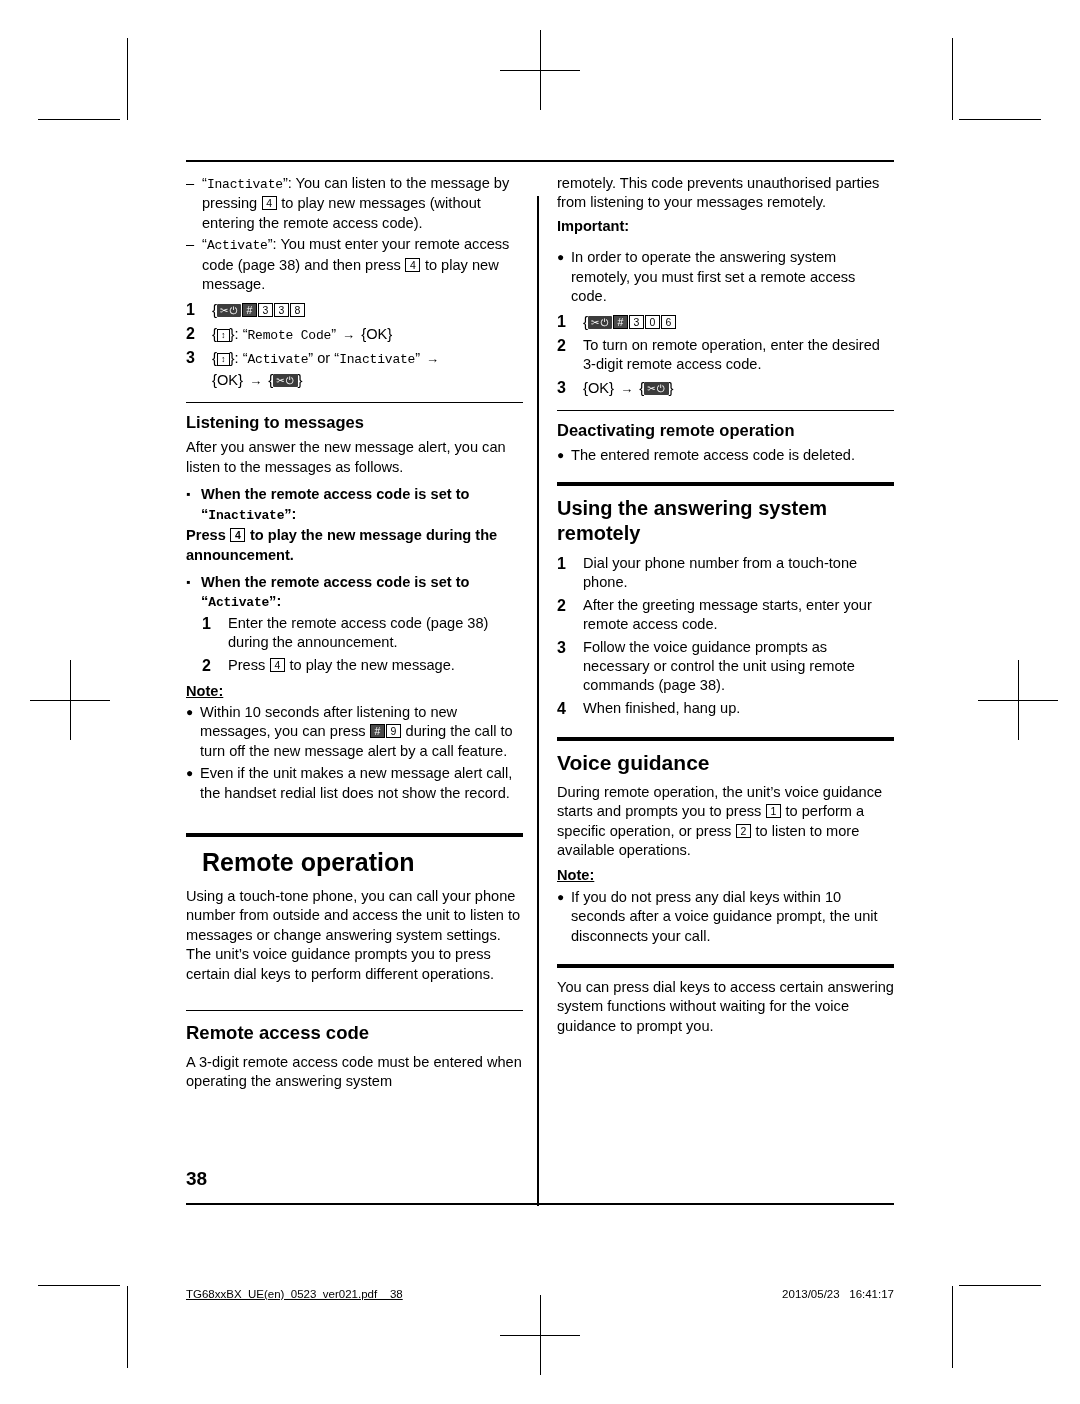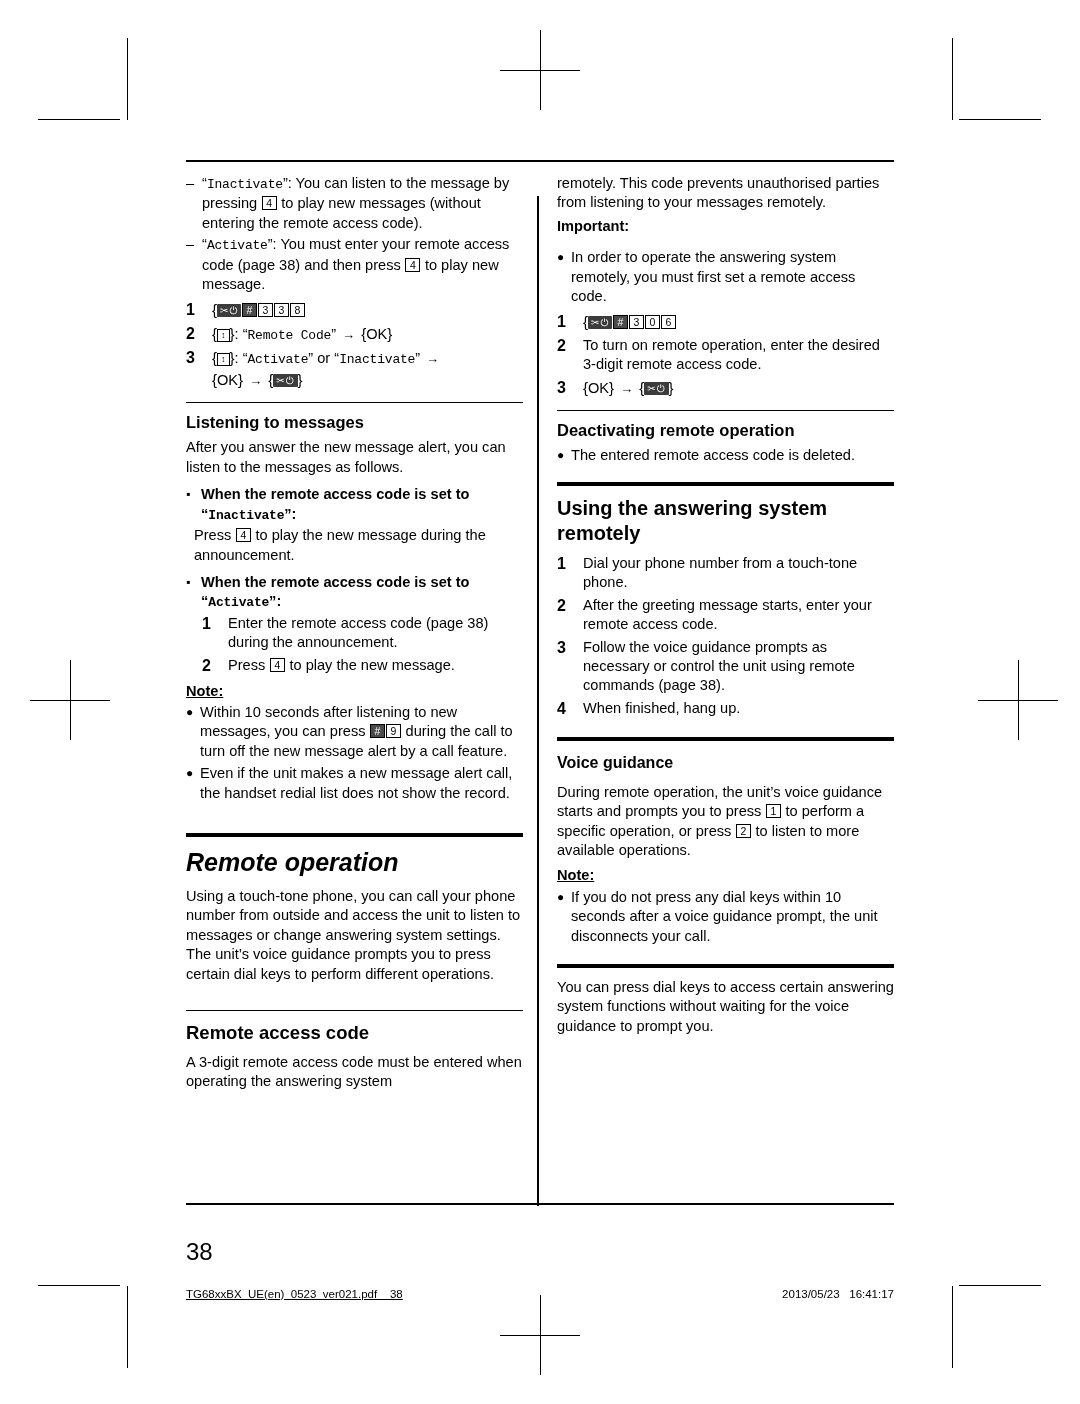--- a/index.html
+++ b/index.html
@@ -126,23 +126,22 @@
   }
   .sec-head {
     font-size: 18.5px;
     font-weight: bold;
     margin: 4px 0 8px 0;
     line-height: 24px;
   }
   .big-head {
     font-size: 25px;
     font-weight: bold;
-    margin: 4px 0 10px 0;
+    margin: 4px 0 10px 16px;
     line-height: 30px;
-    font-style: italic;
   }
   .note-label {
     font-weight: bold;
     margin: 6px 0 2px 0;
     text-decoration: underline;
   }
   .imp-label {
     font-weight: bold;
     margin: 2px 0 12px 0;
   }
@@ -191,23 +190,23 @@
     padding: 0 3px;
     border-radius: 1px;
     vertical-align: 1px;
     letter-spacing: 1px;
   }
 
   
   .page-num {
     position: absolute;
     left: 186px;
-    top: 1238px;
-    font-size: 24px;
-    font-weight: normal;
+    top: 1168px;
+    font-size: 19px;
+    font-weight: bold;
   }
   .bottom-rule {
     position: absolute;
     left: 186px;
     top: 1203px;
     width: 708px;
     border-top: 2px solid #000;
   }
 
   .footer {
@@ -300,21 +299,21 @@
       <div class="sub-head">Listening to messages</div>
       <p>After you answer the new message alert, you can listen to the messages as follows.</p>
 
       <div class="square-item">
         <div class="sq">▪</div>
         <div class="body">
           <span>When the remote access code is set to</span><br>
           “<span class="mono">Inactivate</span>”:
         </div>
       </div>
-      <p style="margin-left:8px;">
+      <p style="margin-left:0;font-weight:bold;">
         <span>Press </span><span class="key">4</span><span> to play the new message during the announcement.</span>
       </p>
 
       <div class="square-item">
         <div class="sq">▪</div>
         <div class="body">
           <span>When the remote access code is set to</span><br>
           “<span class="mono">Activate</span>”:
         </div>
       </div>
@@ -405,21 +404,21 @@
       <div class="step">
         <div class="num">3</div>
         <div class="body">Follow the voice guidance prompts as necessary or control the unit using remote commands (page 38).</div>
       </div>
       <div class="step">
         <div class="num">4</div>
         <div class="body">When finished, hang up.</div>
       </div>
 
       <div class="hr-thick" style="margin-top:18px;"></div>
-      <div class="sec-head" style="font-size:16px;">Voice guidance</div>
+      <div class="sec-head" style="font-size:21px;">Voice guidance</div>
       <p>
         <span>During remote operation, the unit’s voice guidance starts and prompts you to press </span><span class="key">1</span><span> to perform a specific operation, or press </span><span class="key">2</span><span> to listen to more available operations.</span>
       </p>
 
       <div class="note-label">Note:</div>
       <div class="bullet-item">
         <div class="bul">●</div>
         <div class="body">If you do not press any dial keys within 10 seconds after a voice guidance prompt, the unit disconnects your call.</div>
       </div>
 

